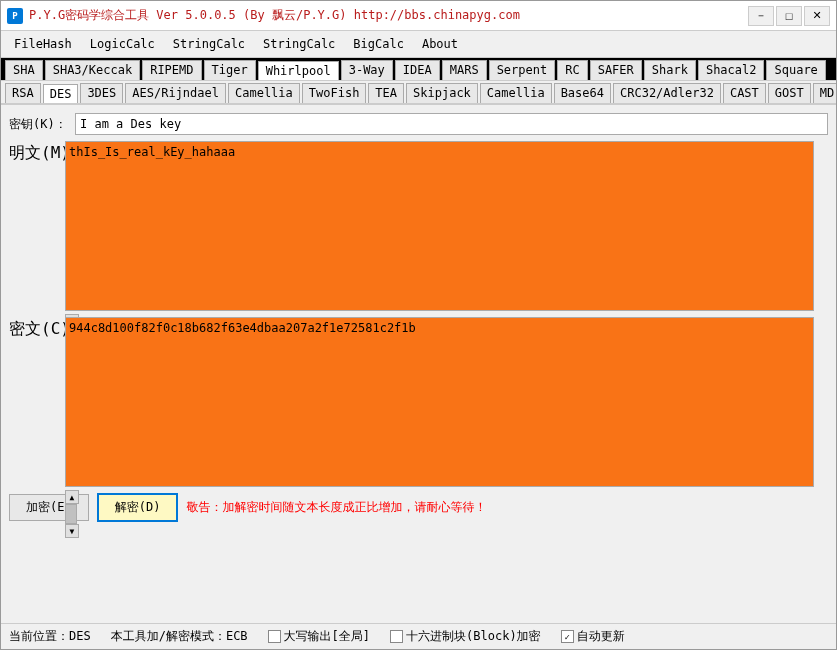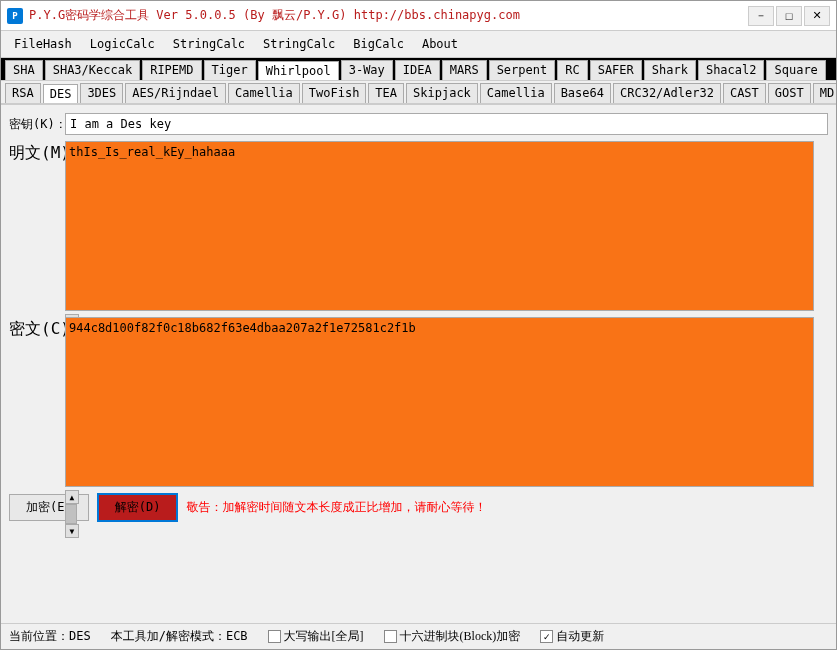--- a/index.html
+++ b/index.html
@@ -130,21 +130,21 @@
       display: flex;
       flex-direction: column;
       gap: 6px;
       background: #f0f0f0;
       overflow: hidden;
     }
 
     .field-row {
       display: flex;
       align-items: center;
-      gap: 6px;
+      gap: 16px;
     }
     .field-label {
       font-size: 12px;
       white-space: nowrap;
       width: 50px;
       text-align: right;
     }
     .field-input {
       flex: 1;
       height: 22px;
@@ -194,21 +194,21 @@
     .btn {
       padding: 4px 16px;
       border: 1px solid #aaa;
       background: #e8e8e8;
       cursor: pointer;
       font-size: 12px;
       font-family: "SimSun", monospace;
     }
     .btn.highlighted {
       border: 2px solid #0078d7;
-      background: #b91c1c;
+      background: #fef9c3;
     }
     .warning-text {
       color: #ff0000;
       font-size: 12px;
     }
 
     .status-bar {
       display: flex;
       align-items: center;
       background: #f0f0f0;
@@ -216,21 +216,20 @@
       padding: 3px 8px;
       gap: 20px;
       font-size: 12px;
       flex-shrink: 0;
       height: 26px;
     }
     .checkbox-wrapper {
       display: flex;
       align-items: center;
       gap: 3px;
-      font-family: Liberation Serif, serif;
     }
     .cb {
       width: 13px; height: 13px;
       border: 1px solid #888;
       background: #fff;
       display: inline-flex; align-items: center; justify-content: center;
       font-size: 9px;
     }
     .cb.checked::after { content: "✓"; color: #000; }
     .scrollbar .sb-up, .scrollbar .sb-down {

